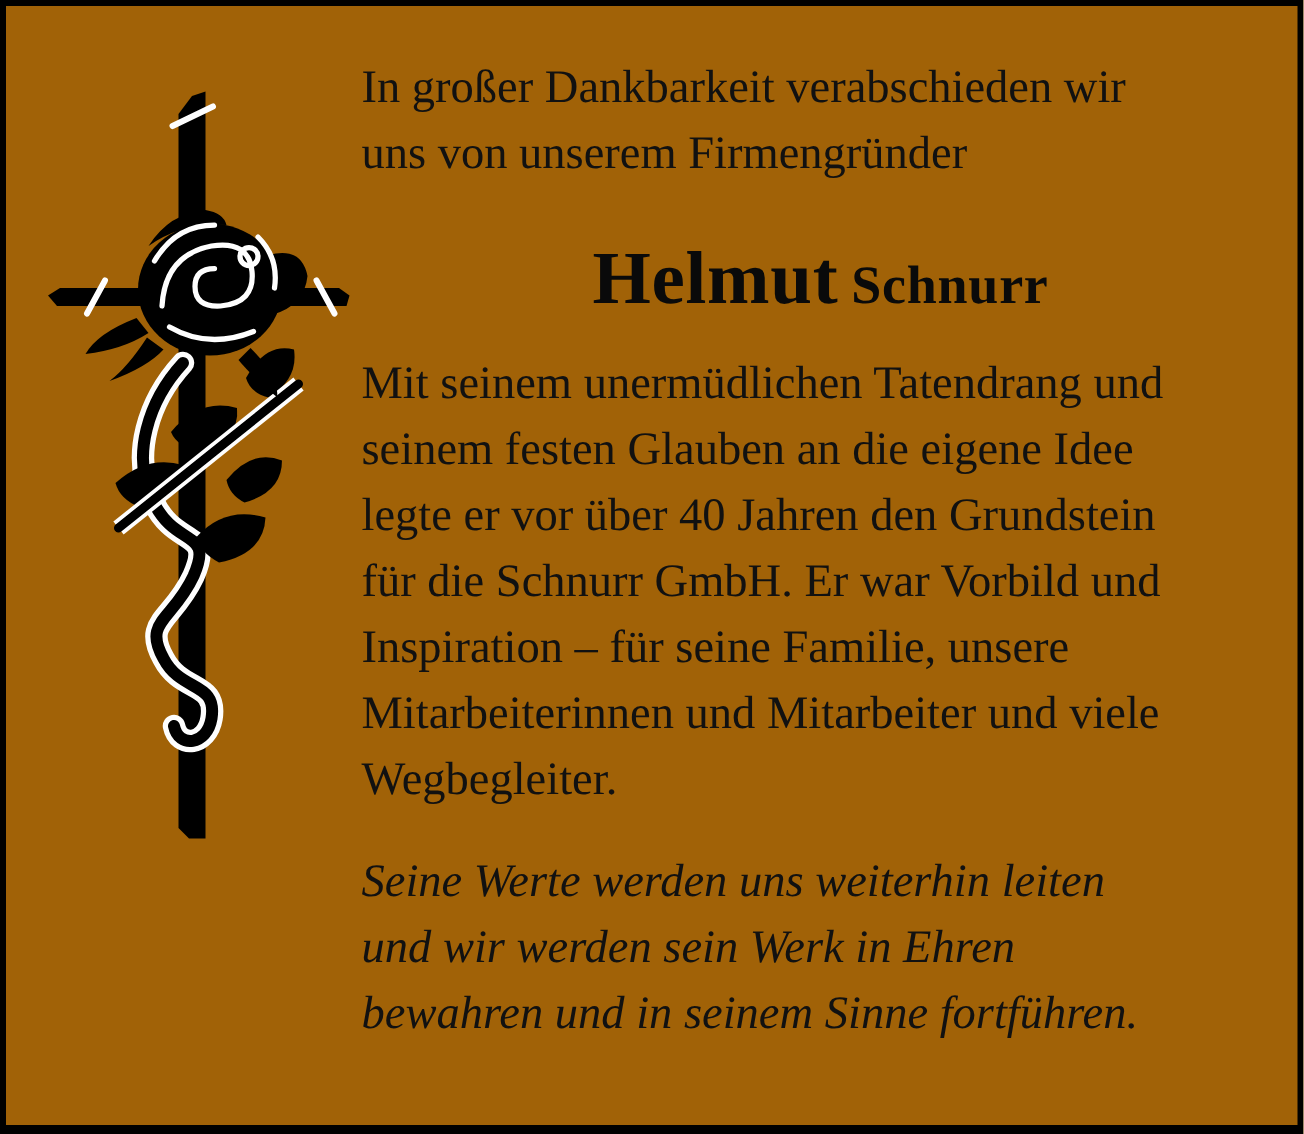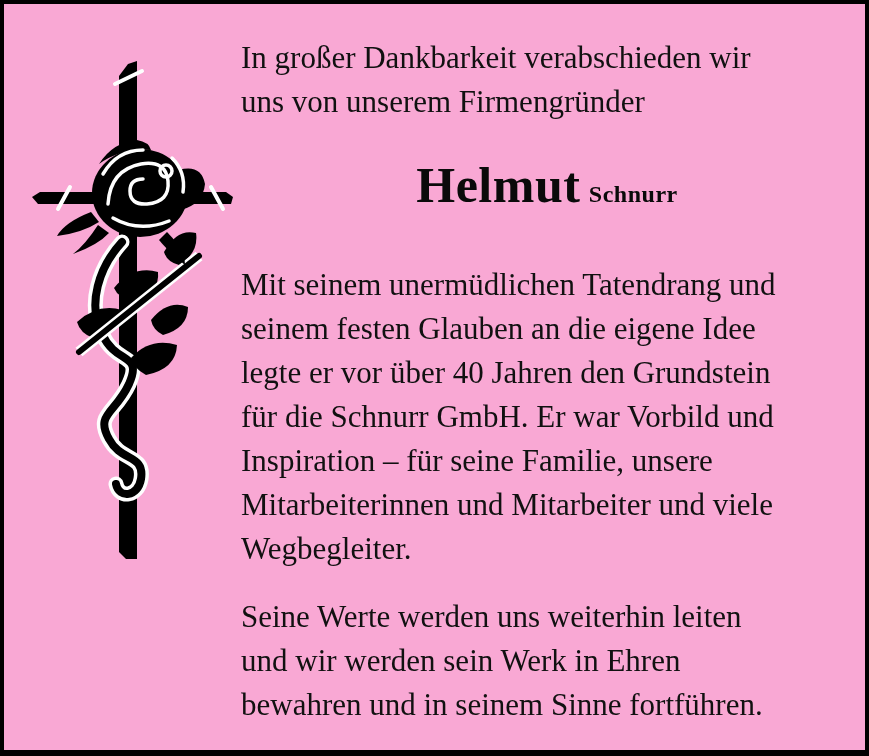--- a/index.html
+++ b/index.html
@@ -6,21 +6,21 @@
     margin: 0;
     padding: 0;
     background: #ffffff;
     font-family: "Liberation Serif", "DejaVu Serif", serif;
   }
   .notice-card {
     position: relative;
     width: 869px;
     height: 756px;
     box-sizing: border-box;
-    background: #f9a8d4;
+    background: #a16207;
     border: 4px solid #000000;
     border-bottom-width: 6px;
     overflow: hidden;
   }
   .graphic {
     position: absolute;
     left: 25px;
     top: 48px;
     width: 210px;
     height: 515px;
@@ -41,23 +41,23 @@
   .intro { margin: 0; }
   .deceased-name {
     margin: 32px 0 0 0;
     text-align: center;
     font-weight: bold;
     line-height: 58px;
     color: #0a0a0a;
     letter-spacing: 0.5px;
   }
   .name-first { font-size: 50px; }
-  .name-last  { font-size: 24px; }
-  .para1 { margin-top: 40px; }
-  .para2 { margin-top: 24px; }
+  .name-last  { font-size: 36px; }
+  .para1 { margin-top: 13px; }
+  .para2 { margin-top: 24px; font-style: italic; }
 </style>
 </head>
 <body>
 
 <div class="notice-card">
 
   <div class="graphic">
     <svg width="210" height="515" viewBox="0 0 210 515" xmlns="http://www.w3.org/2000/svg">
       <g fill="#000000" stroke="none">
 

